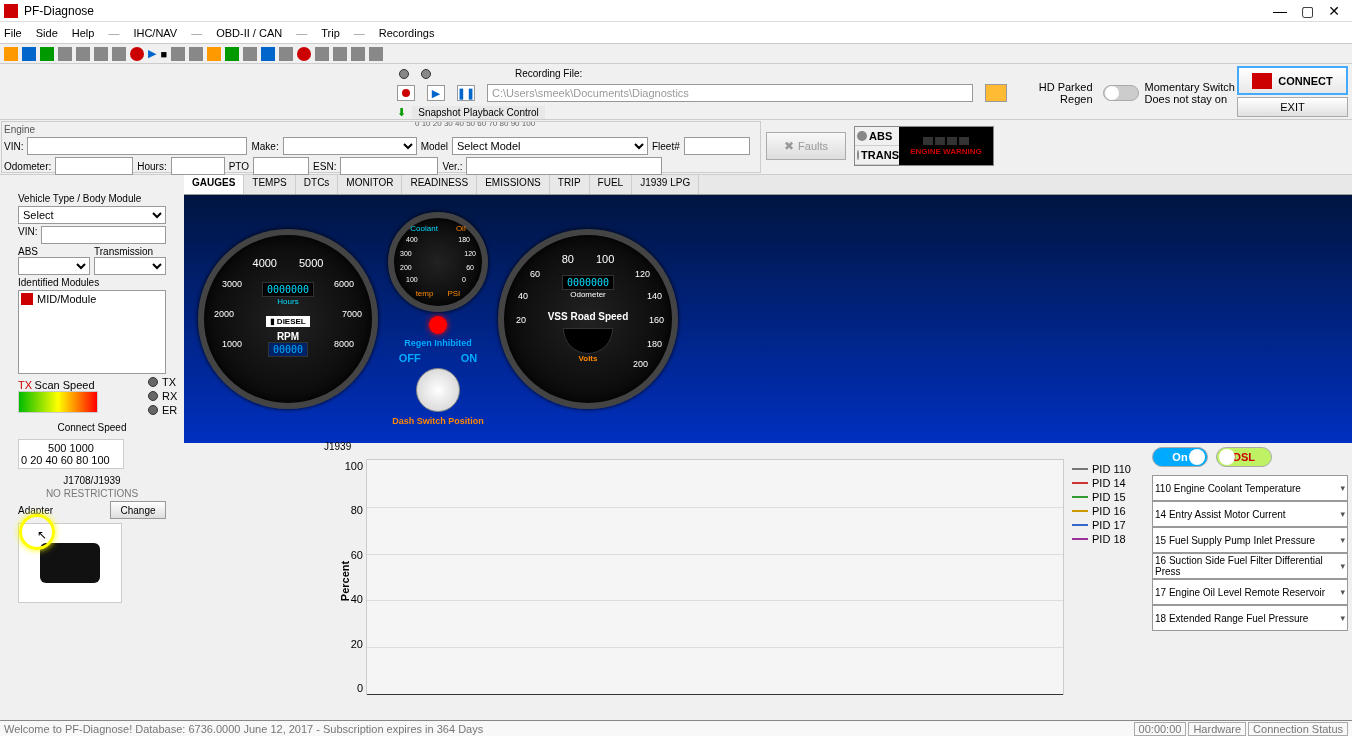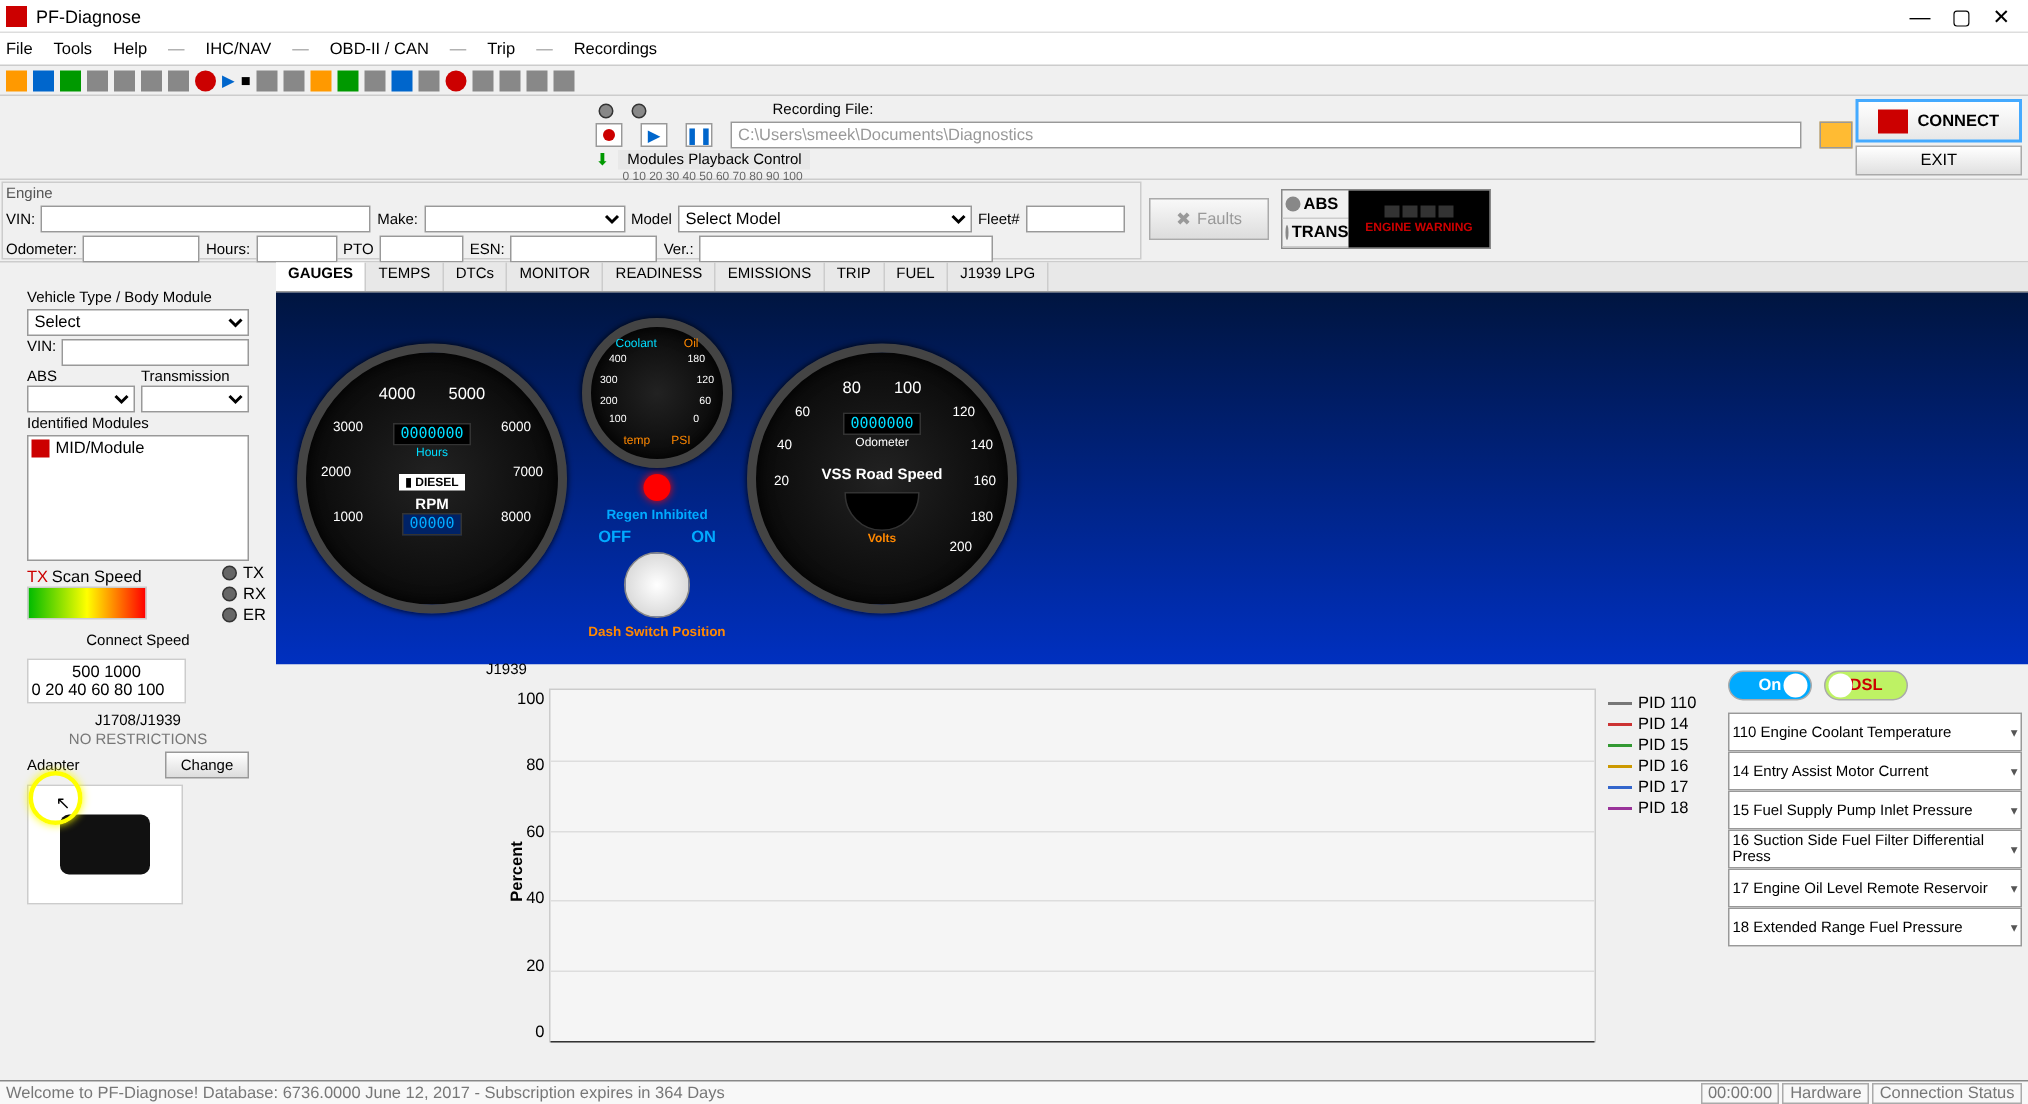--- a/index.html
+++ b/index.html
@@ -141,21 +141,21 @@
   <div class="title">PF-Diagnose</div>
   <div class="winbtns">
     <span>—</span>
     <span>▢</span>
     <span>✕</span>
   </div>
 </div>
 
 <div class="menubar">
   <span>File</span>
-  <span>Tools</span>
+  <span>Side</span>
   <span>Help</span>
   <span class="sep">—</span>
   <span>IHC/NAV</span>
   <span class="sep">—</span>
   <span>OBD-II / CAN</span>
   <span class="sep">—</span>
   <span>Trip</span>
   <span class="sep">—</span>
   <span>Recordings</span>
 </div>
@@ -196,24 +196,29 @@
       <div class="rec-label">Recording File:</div>
     </div>
     <div class="rec-row">
       <div class="snap-btn" style="background:#fff;display:flex;align-items:center;justify-content:center">
           <span class="tbicon red" style="width:8px;height:8px"></span>
         </div>
       <div class="snap-btn" style="display:flex;align-items:center;justify-content:center;color:#06c">▶</div>
       <div class="snap-btn" style="display:flex;align-items:center;justify-content:center;color:#06c">❚❚</div>
       <input class="rec-input" value="C:\Users\smeek\Documents\Diagnostics" style="">
       <div class="rec-folder"></div>
+      <div class="regen-area" style="margin-left:20px">
+        <div class="regen-text"><span>HD Parked</span><br><span>Regen</span></div>
+        <div class="toggle"></div>
+        <div class="mom-text"><span>Momentary Switch</span><br><span>Does not stay on</span></div>
+      </div>
     </div>
     <div class="snapshot-row">
       <span style="color:#090">⬇</span>
-      <div class="snap-label">Modules Playback Control</div>
+      <div class="snap-label">Snapshot Playback Control</div>
     </div>
     <div class="snap-ruler" style="margin-left:18px">0  10  20  30  40  50  60  70  80  90  100</div>
   </div>
   <div class="connect-area">
     <div class="connect-btn">
       <div class="truck-icon"></div>
       <span>CONNECT</span>
     </div>
     <div class="exit-btn">EXIT</div>
   </div>

